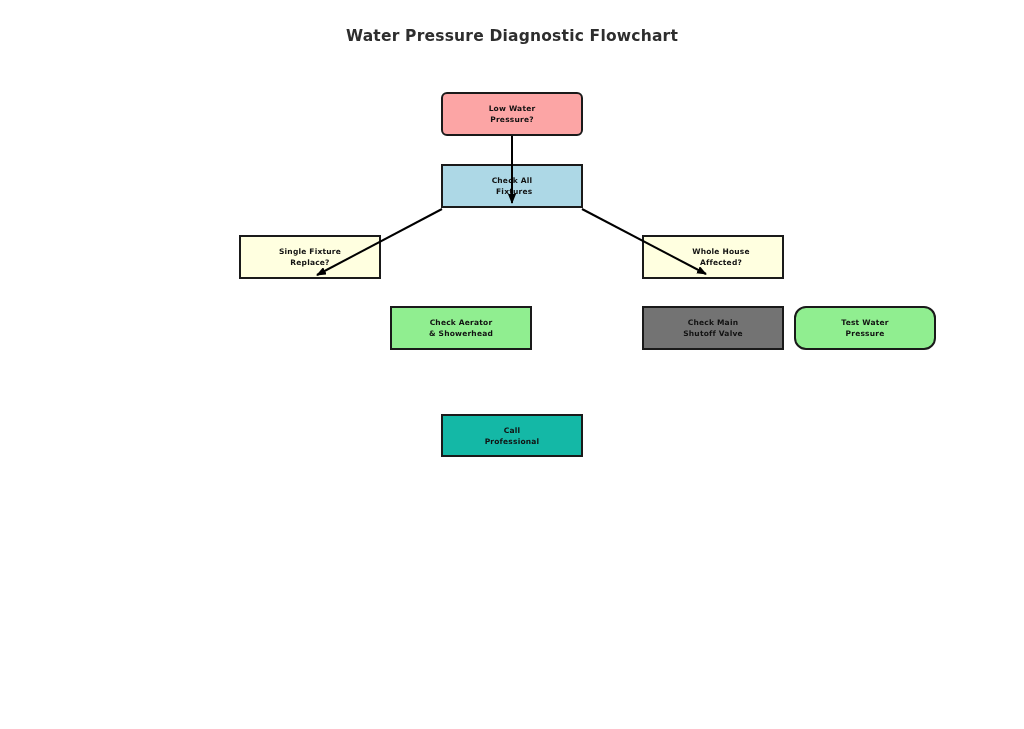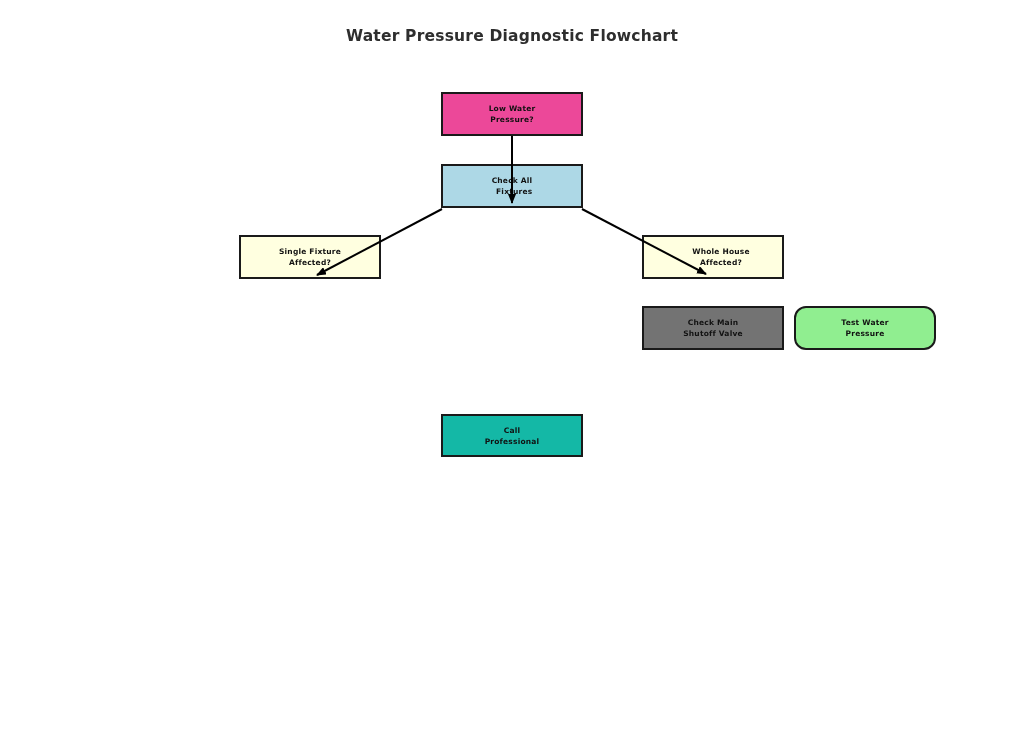--- a/index.html
+++ b/index.html
@@ -45,33 +45,35 @@
   }
   .arrow-layer line { stroke:#000000; stroke-width:2; }
 </style>
 </head>
 <body>
 
 <div class="canvas">
 
   <div class="chart-title">Water Pressure Diagnostic Flowchart</div>
 
-  <div class="node n-low" style="background-color: #ec4899;">Low Water
+  <div class="node n-low" style="background-color: #fca5a5; border-radius: 6px;">Low Water
 Pressure?</div>
 
   <div class="node n-check" style="background-color: rgb(173, 216, 230); text-align: right;">Check All
 Fixtures</div>
 
   <div class="node n-single" style="background-color: rgb(255, 255, 224);">Single Fixture
-Affected?</div>
+Replace?</div>
 
   <div class="node n-whole" style="background-color: rgb(255, 255, 224);">Whole House
 Affected?</div>
 
 
+  <div class="node n-aerator" style="background-color: rgb(144, 238, 144);">Check Aerator
+&amp; Showerhead</div>
 
   <div class="node n-shutoff" style="background-color: #737373;">Check Main
 Shutoff Valve</div>
 
   <div class="node n-test" style="background-color: rgb(144, 238, 144);">Test Water
 Pressure</div>
 
   <div class="node n-call" style="background-color: #14b8a6;">Call
 Professional</div>
 

